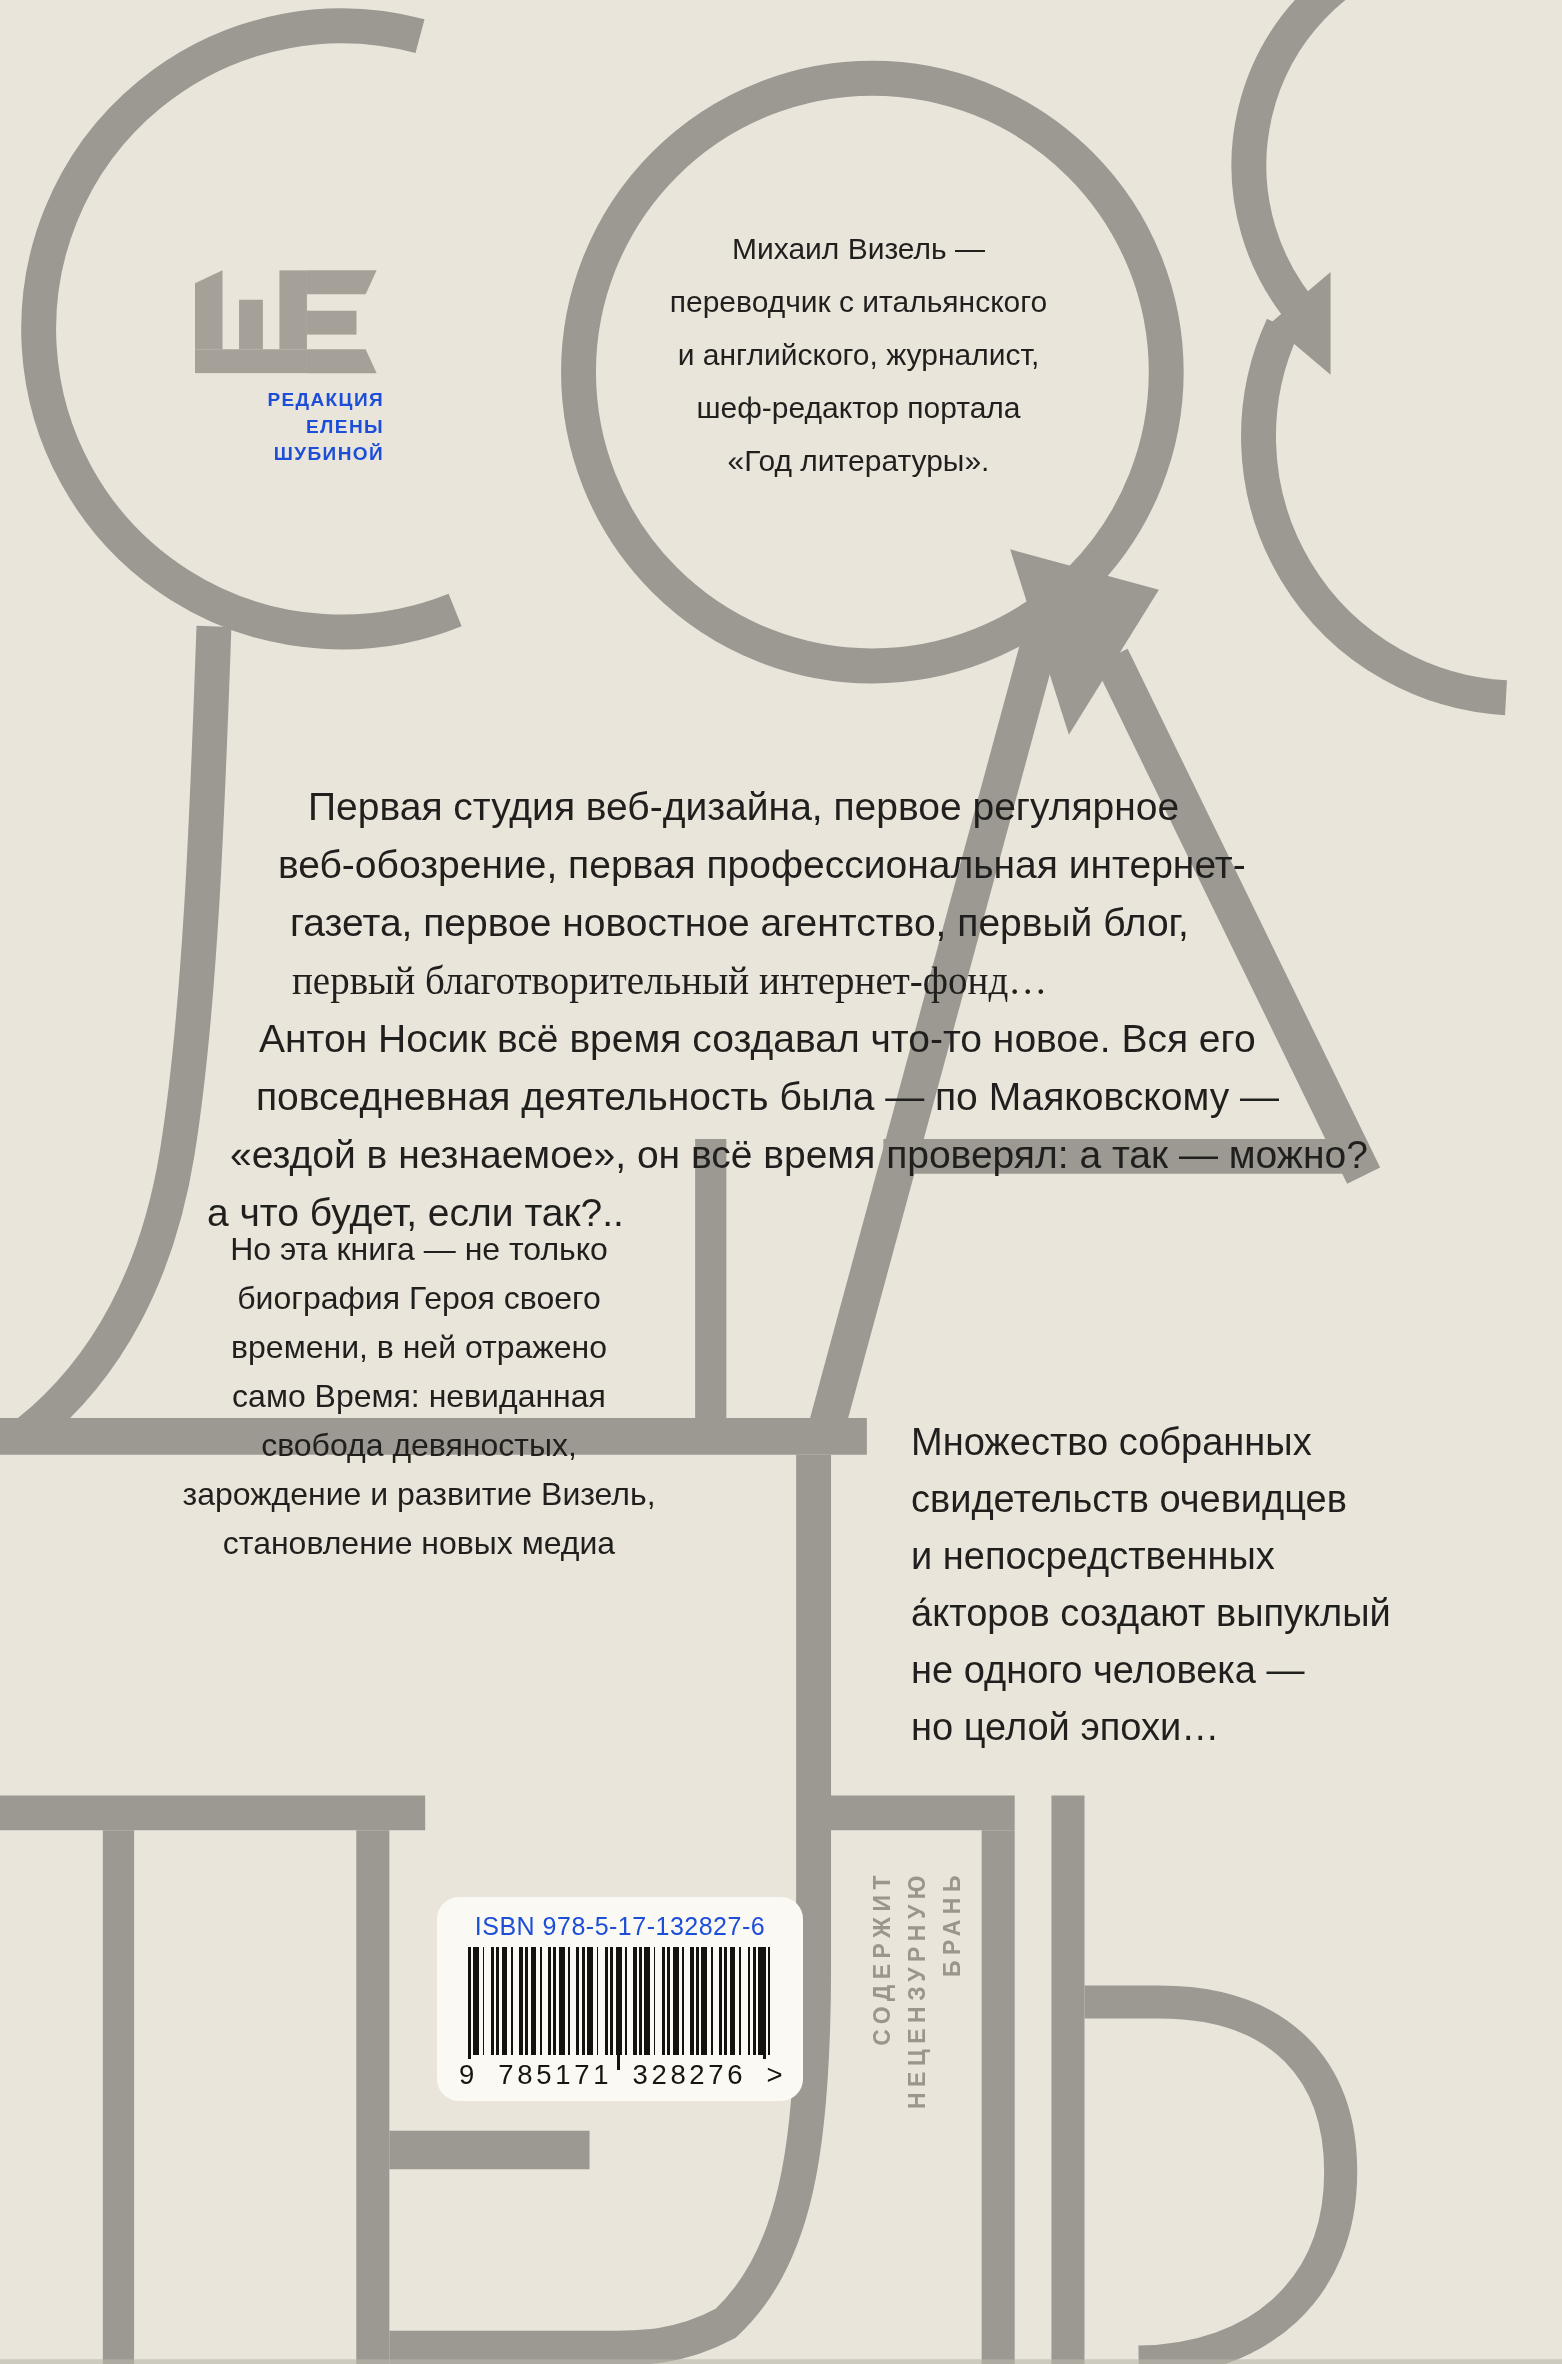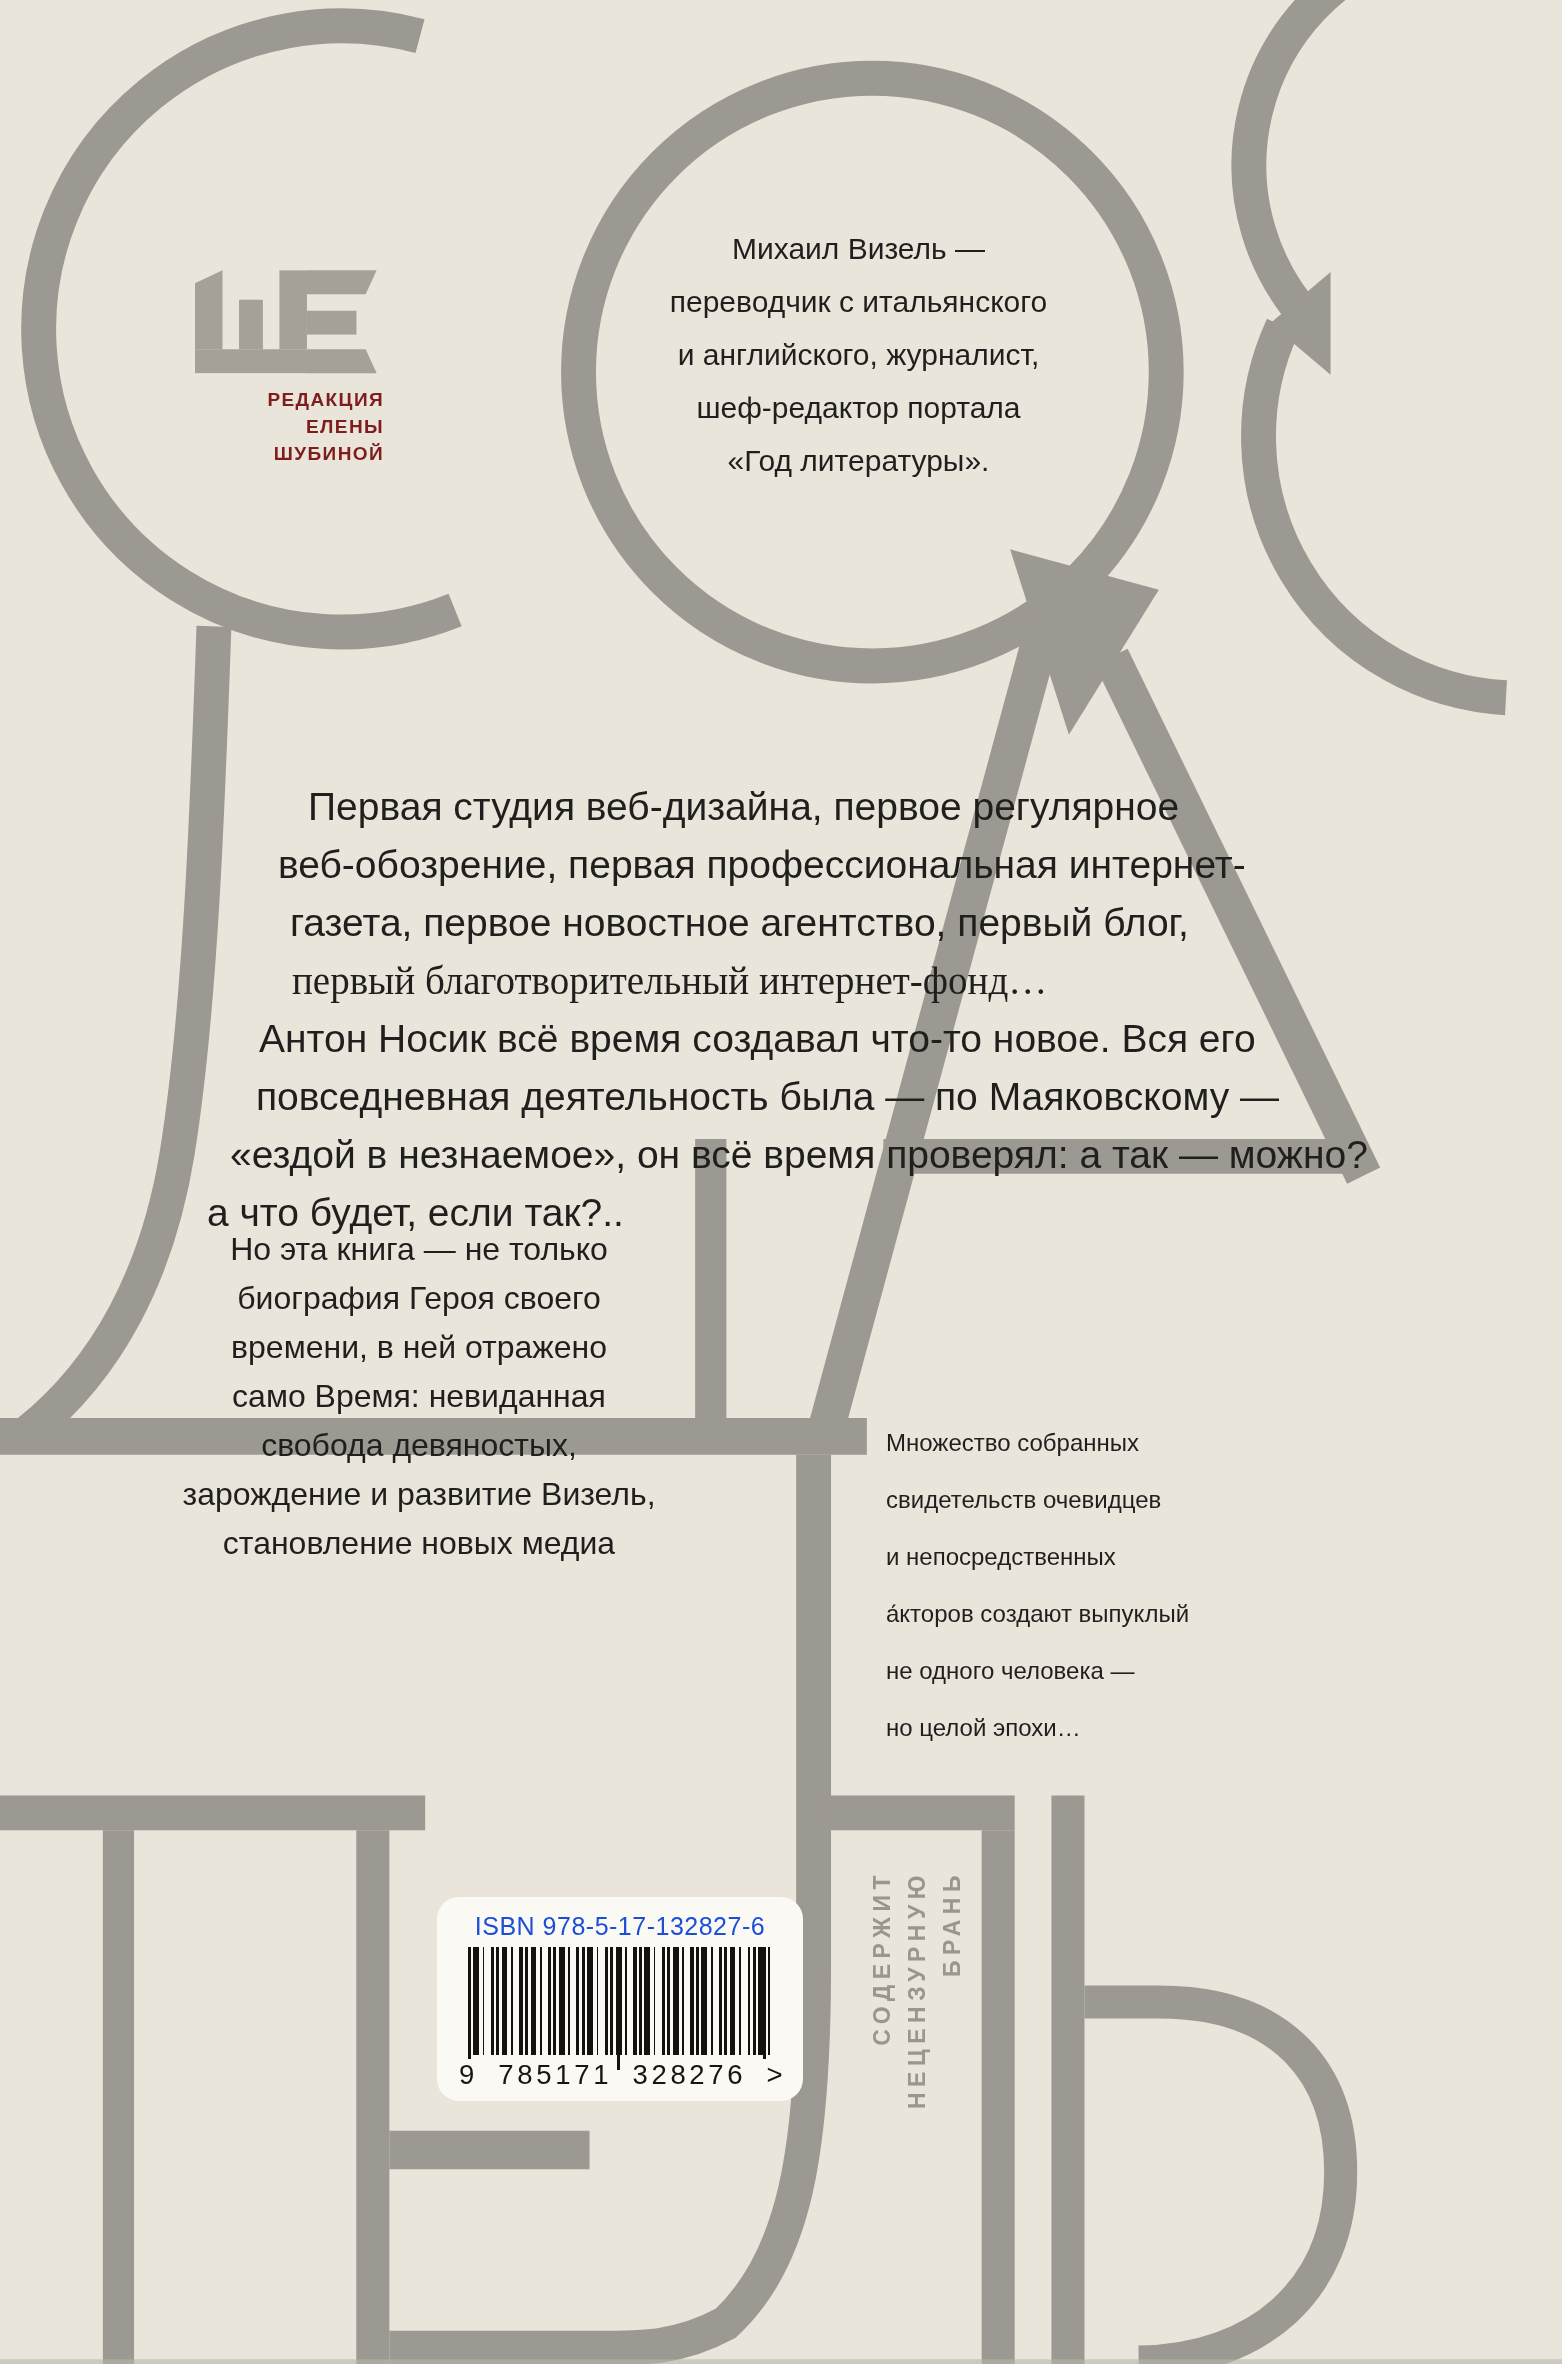--- a/index.html
+++ b/index.html
@@ -11,42 +11,42 @@
     font-family:"Liberation Sans", sans-serif;
     color:#201f1d;
   }
   .letters-svg{position:absolute;left:0;top:0;z-index:1;}
   .txt{position:absolute;z-index:3;}
   .line{display:block;white-space:nowrap;}
 
   
   .logo{position:absolute;left:191px;top:263px;width:193px;z-index:3;text-align:right;}
   .logo svg{display:block;margin-left:auto;}
-  .logo-line{display:block;font-weight:700;color:#7f1d1d;font-size:19px;letter-spacing:1.4px;line-height:27px;}
+  .logo-line{display:block;font-weight:700;color:#1d4ed8;font-size:19px;letter-spacing:1.4px;line-height:27px;}
   .logo-line.first{margin-top:11px;}
 
   
   .bio{left:569px;top:222px;width:579px;text-align:center;font-size:30px;line-height:53px;}
 
   
   .para1{left:207px;top:746px;width:1322px;font-size:39px;line-height:58px;}
   .para1 .line:nth-child(1){padding-left:101px;margin-top:32px;}
   .para1 .line:nth-child(2){padding-left:71px;}
   .para1 .line:nth-child(3){padding-left:83px;}
   .para1 .line:nth-child(4){padding-left:85px;font-family:Liberation Serif, serif;}
   .para1 .line:nth-child(5){padding-left:52px;}
   .para1 .line:nth-child(6){padding-left:49px;}
   .para1 .line:nth-child(7){padding-left:23px;}
   .para1 .line:nth-child(8){padding-left:0px;}
 
   
   .para2{left:136px;top:1225px;width:566px;text-align:center;font-size:32px;line-height:49px;}
 
   
-  .para3{left:886px;top:1414px;width:588px;font-size:24px;line-height:57px;}
+  .para3{left:911px;top:1414px;width:588px;font-size:38px;line-height:57px;}
 
   
   .isbn-box{
     position:absolute;left:437px;top:1897px;width:366px;height:204px;z-index:3;
     background:#fbf9f3;border-radius:22px;
   }
   .isbn-label{display:block;text-align:center;margin-top:14.7px;font-size:25px;color:#1d4ed8;letter-spacing:0.5px;}
   .bars{
     position:absolute;left:31px;right:31px;top:50px;height:108px;
     background:repeating-linear-gradient(90deg,

